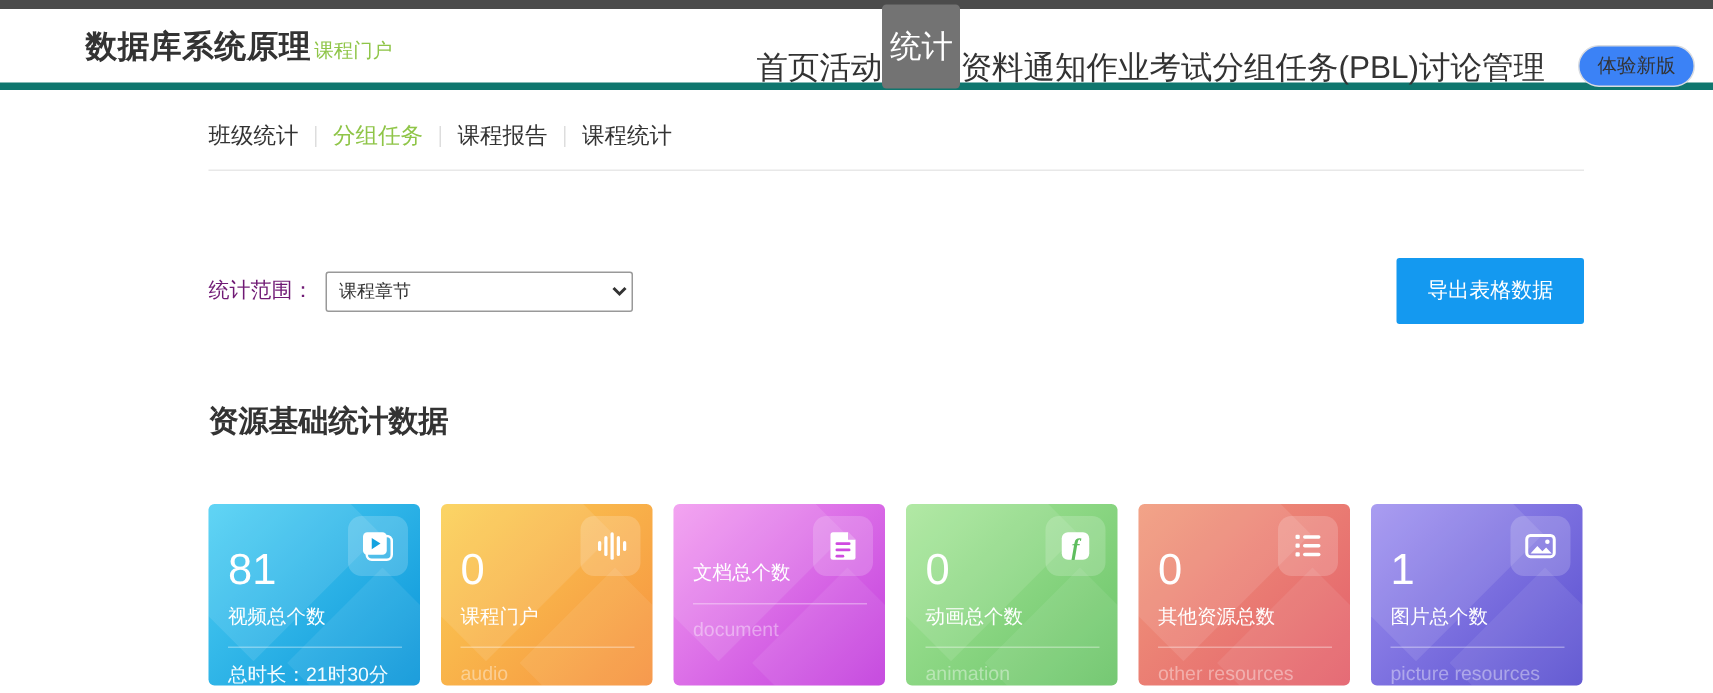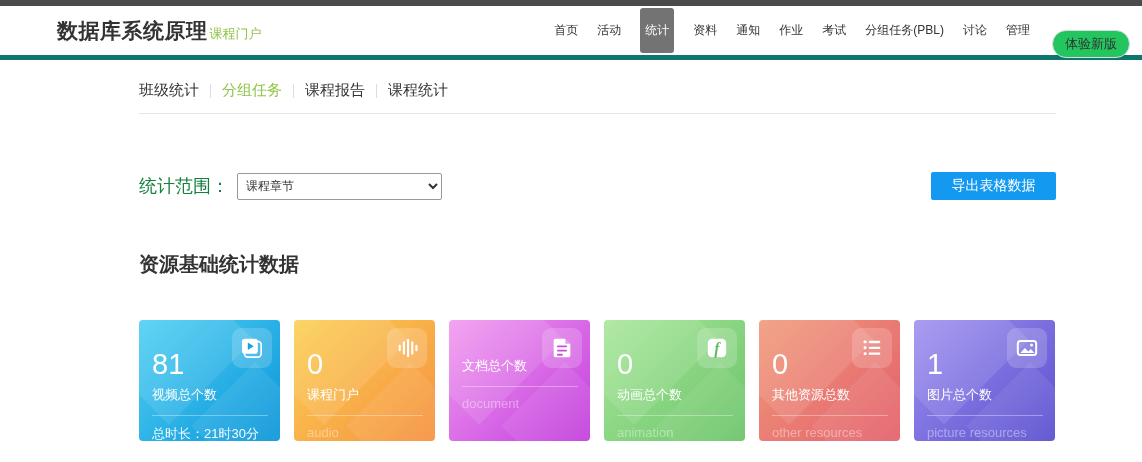--- a/index.html
+++ b/index.html
@@ -7,40 +7,40 @@
     font-family:"Liberation Sans","DejaVu Sans",sans-serif; color:#333; }
 
   .topbar { height:6px; background:#4b4b4b; }
 
   .header { height:54px; background:#fff; border-bottom:5px solid #0f766e;
     display:flex; align-items:center; padding:0 12px 0 57px; }
   .title-wrap { display:flex; align-items:baseline; }
   .page-title { font-size:21px; font-weight:600; color:#333; letter-spacing:.5px; }
   .title-badge { font-size:13px; color:#8fc548; margin-left:2px; }
   .header-spacer { flex:1; }
-  .nav { display:flex; align-items:center; gap:19px; font-size:12px; }
+  .nav { display:flex; align-items:flex-end; font-size:21px; }
   .nav-item { cursor:pointer; color:#333; white-space:nowrap; }
   .nav-item.active { background:#737373; color:#fff; padding:14px 5px; border-radius:3px; }
-  .new-version { margin-left:22px; font-size:13px; color:#333; background:#22c55e;
+  .new-version { margin-left:22px; font-size:13px; color:#333; background:#3b82f6;
     border:1px solid #d8dbe0; border-radius:14px; padding:4px 12px; cursor:pointer; white-space:nowrap;margin-top:27px; }
 
   .content { margin-left:139px; width:917px; }
 
   .subnav { padding-top:21px; padding-bottom:13px; border-bottom:1px solid #e8e8e8;
     display:flex; align-items:center; font-size:15px; }
   .subnav-item { cursor:pointer; color:#333; }
   .subnav-item.active { color:#8fc548; }
   .subnav-sep { width:1px; height:14px; background:#ddd; margin:0 11px; }
 
   .filter-row { margin-top:58px; display:flex; align-items:center; }
-  .filter-label { font-size:18px; color:#15803d; }
+  .filter-label { font-size:14px; color:#701a75; }
   .scope-select { margin-left:8px; width:205px; height:27px; font-size:12px; color:#333;
     border:1px solid #999; border-radius:2px; background:#fff; padding:0 4px; outline:none; }
   .filter-spacer { flex:1; }
-  .export-btn { width:125px; height:28px; background:#1499f0; color:#fff; border:none;
+  .export-btn { width:125px; height:44px; background:#1499f0; color:#fff; border:none;
     border-radius:2px; font-size:14px; cursor:pointer;
     font-family:"Liberation Sans","DejaVu Sans",sans-serif; }
 
   .section-title { margin-top:51px; font-size:20px; font-weight:bold; color:#333; }
 
   .cards { margin-top:42px; display:flex; gap:14px; }
   .card { position:relative; width:141px; height:121px; border-radius:4px;
     padding:30px 12px 0 13px; color:#fff; overflow:hidden; cursor:pointer; }
   .card::before { content:""; position:absolute; left:-30px; top:-40px; width:120px; height:120px;
     background:rgba(255,255,255,0.10); transform:rotate(45deg); }

